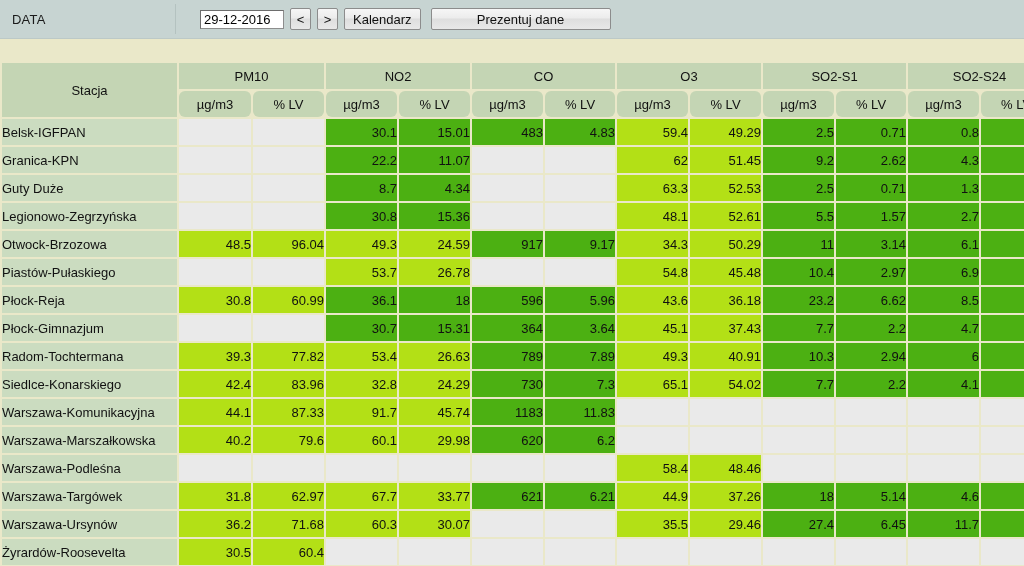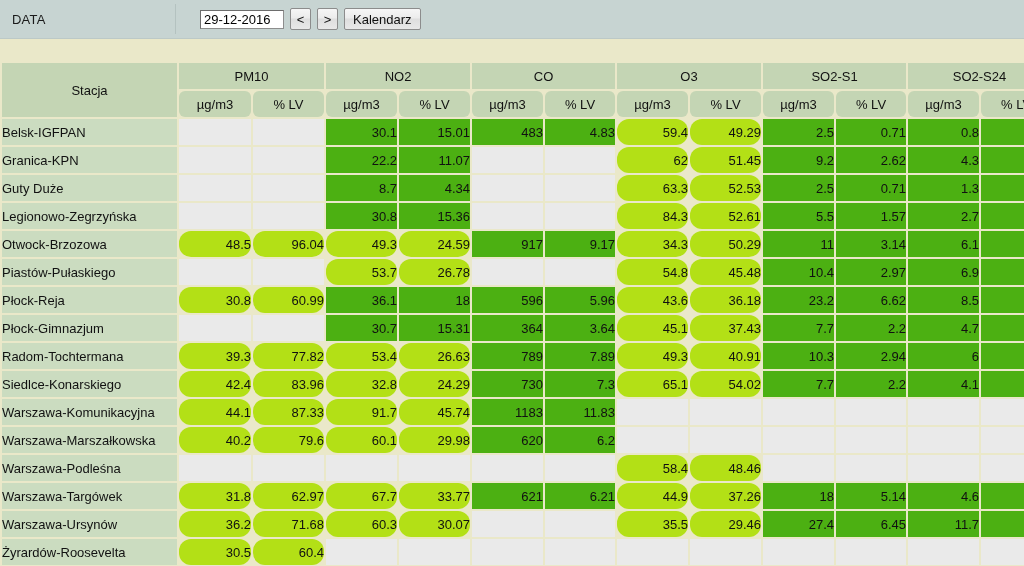--- a/index.html
+++ b/index.html
@@ -146,34 +146,35 @@
     vertical-align: middle;
     font-size: 13px;
   }
   td.val {
     text-align: right;
     padding-right: 6px;
     vertical-align: middle;
   }
   td.empty { background: #eaeaea; }
   td.lvl-dark  { background: #4cb012; }
-  td.lvl-light { background: #b3e016; border-radius: 12px; }
+  td.lvl-light { background: #b3e016; }
 </style>
 </head>
 <body>
 
 <div id="toolbar">
   <div class="tb-left">
     <span class="tb-label">DATA</span>
   </div>
   <div class="tb-right">
     <input class="date-input" type="text" value="29-12-2016" style="">
     <button class="btn nav">&lt;</button>
     <button class="btn nav">&gt;</button>
     <button class="btn">Kalendarz</button>
+    <button class="btn wide">Prezentuj dane</button>
   </div>
 </div>
 
 <div id="band"></div>
 
 <div id="table-wrap">
   <table class="grid">
     <colgroup>
       <col style="width:175px">
       <col style="width:72px">
@@ -261,21 +262,21 @@
           <td class="val lvl-dark">1.04</td>
         </tr>
         <tr>
           <td class="station">Legionowo-Zegrzyńska</td>
           <td class="val empty"></td>
           <td class="val empty"></td>
           <td class="val lvl-dark">30.8</td>
           <td class="val lvl-dark">15.36</td>
           <td class="val empty"></td>
           <td class="val empty"></td>
-          <td class="val lvl-light">84.3</td>
+          <td class="val lvl-light">48.1</td>
           <td class="val lvl-light">52.61</td>
           <td class="val lvl-dark">5.5</td>
           <td class="val lvl-dark">1.57</td>
           <td class="val lvl-dark">2.7</td>
           <td class="val lvl-dark">2.15</td>
         </tr>
         <tr>
           <td class="station">Otwock-Brzozowa</td>
           <td class="val lvl-light">48.5</td>
           <td class="val lvl-light">96.04</td>

